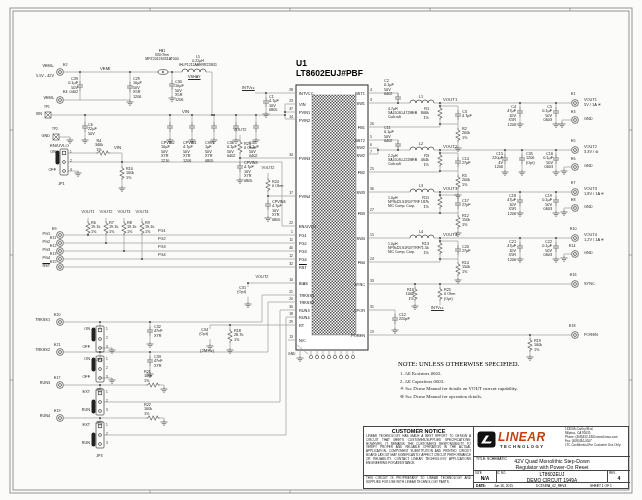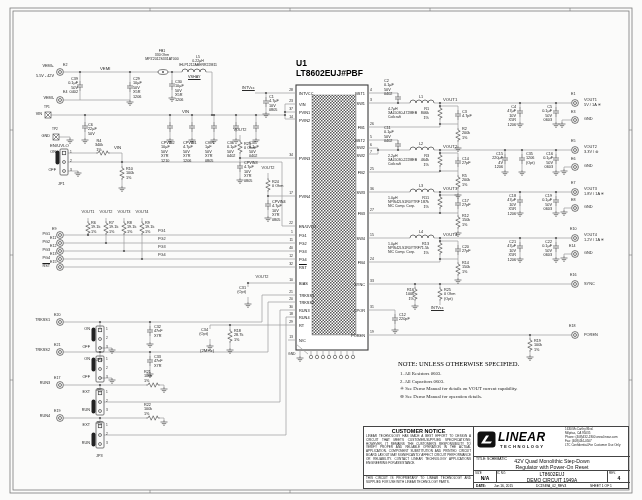--- a/index.html
+++ b/index.html
@@ -19,21 +19,21 @@
   
   #tb{position:absolute;left:363px;top:426px;width:266px;height:63px;border:1px solid #444;background:#fff;box-sizing:border-box;}
   #tb .cell{position:absolute;box-sizing:border-box;overflow:hidden;}
   #notice{left:0;top:0;width:110px;height:61px;border-right:1px solid #444;}
   #notice h4{margin:1px 0 0 0;font-size:5.5px;text-align:center;}
   #notice p{margin:1px 2px;font-size:3.05px;line-height:1.25;text-align:justify;color:#222;}
   #notice .prop{border-top:1px solid #444;position:absolute;bottom:0;left:0;right:0;height:12px;}
   #logorow{left:110px;top:0;width:156px;height:29px;}
   #addr{position:absolute;right:1px;top:1px;width:64px;font-size:3.05px;line-height:1.3;color:#222;white-space:pre-line;}
   #logomark{position:absolute;left:3px;top:4px;}
-  #lin1{position:absolute;left:24px;top:3px;font-size:12px;font-weight:900;font-style:italic;letter-spacing:0.5px;color:#000000;}
+  #lin1{position:absolute;left:24px;top:3px;font-size:12px;font-weight:900;font-style:italic;letter-spacing:0.5px;color:#c2410c;}
   #lin2{position:absolute;left:26px;top:17px;font-size:4.2px;font-weight:bold;letter-spacing:1.5px;color:#111;}
   #titlerow{left:110px;top:29px;width:156px;height:14px;border-top:1px solid #444;}
   #titlelabel{position:absolute;left:2px;top:0px;font-size:3.4px;}
   #bigtitle{position:absolute;left:0;top:2px;width:100%;text-align:center;font-size:5.2px;line-height:1.15;white-space:pre-line;color:#111;}
   #sizerow{left:110px;top:43px;width:156px;height:12px;border-top:1px solid #444;}
   #sizecell{position:absolute;left:0;top:0;width:22px;height:12px;border-right:1px solid #444;}
   #revcell{position:absolute;right:0;top:0;width:22px;height:12px;border-left:1px solid #444;}
   .hdr{position:absolute;left:1px;top:0px;font-size:3px;color:#222;}
   .cellval{position:absolute;left:0;top:4px;width:100%;text-align:center;font-size:5px;font-weight:bold;}
   #icmid{position:absolute;left:22px;top:0;width:112px;height:12px;}

